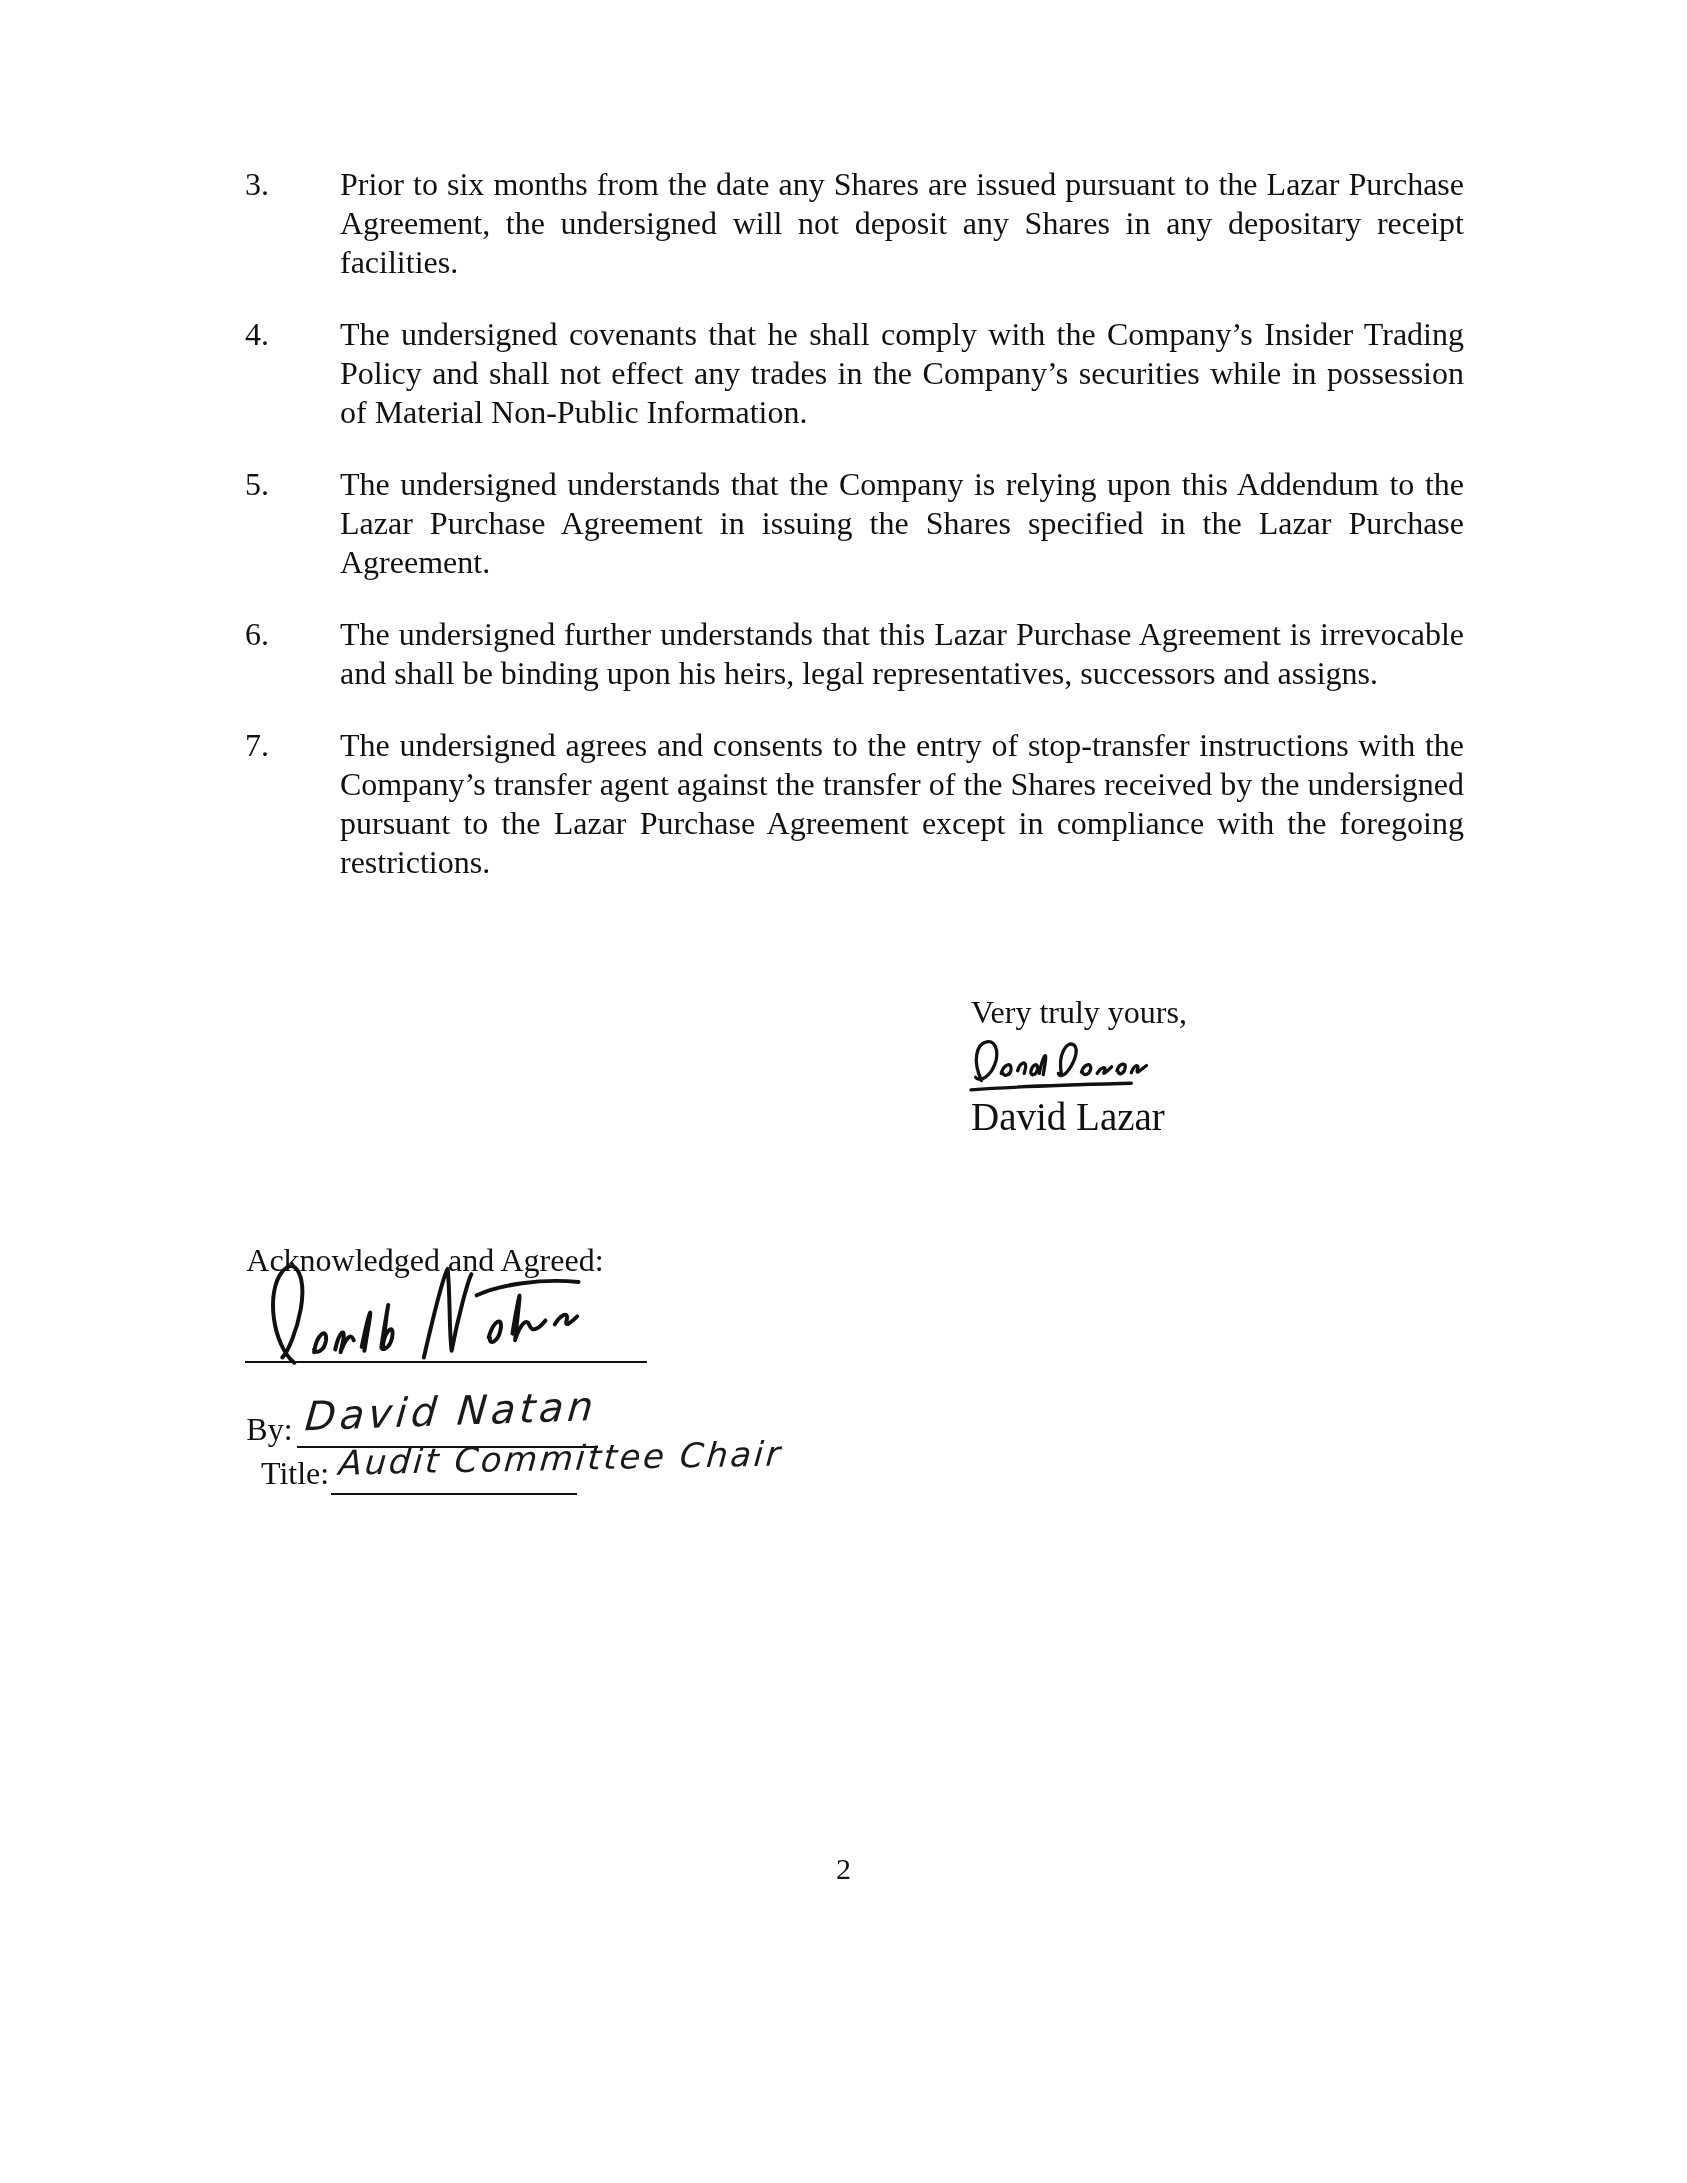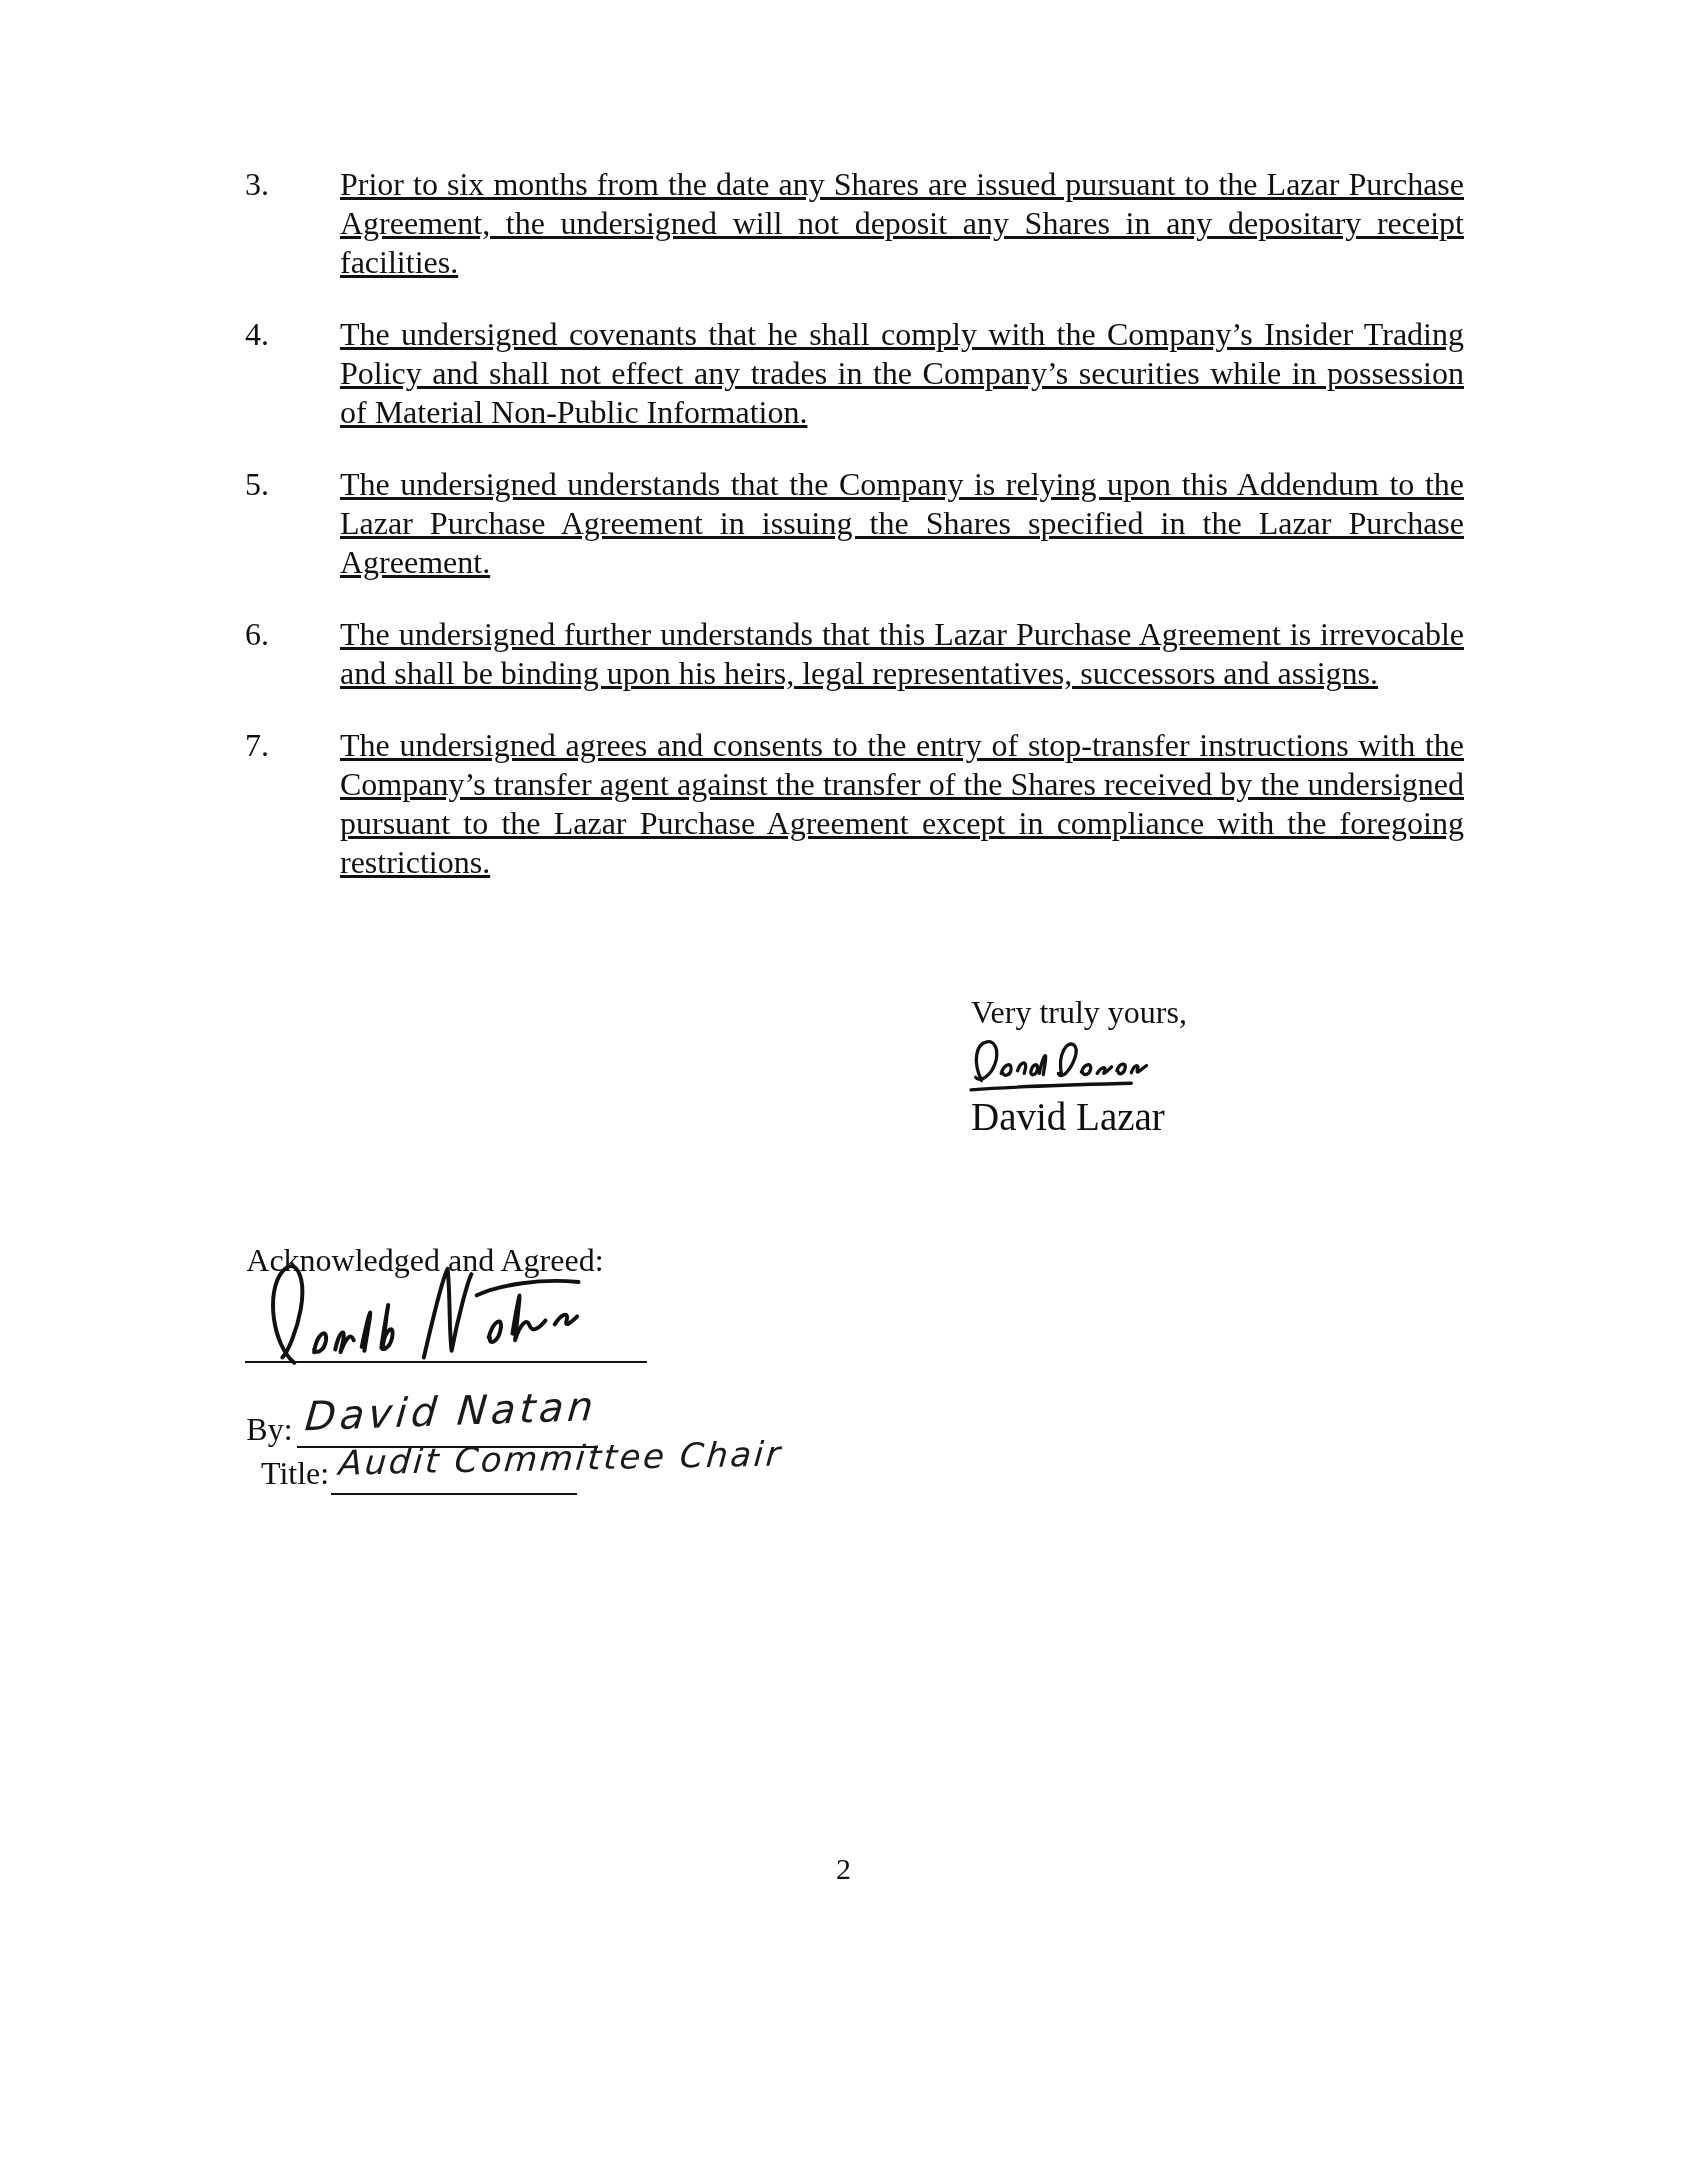--- a/index.html
+++ b/index.html
@@ -15,21 +15,21 @@
   .body-text{
     position:absolute;
     left:245px;
     top:165px;
     width:1219px;
     font-size:32px;
     line-height:39px;
   }
   .item{display:flex;margin-bottom:33px;}
   .item-num{flex:0 0 95px;width:95px;}
-  .item-text{flex:1;text-align:justify;text-decoration:underline;}
+  .item-text{flex:1;text-align:justify;}
   .closing{text-align:justify;margin-top:34px;}
   .valediction{
     position:absolute;left:971px;top:957px;
     font-size:32px;line-height:39px;margin-top:36px;
   }
   .lazar-sig{position:absolute;left:961px;top:1032px;}
   .lazar-name{position:absolute;left:971px;top:1097px;font-size:39px;line-height:39px;}
   .ack{
     position:absolute;left:245px;top:1241px;
     width:926px;height:318px;

